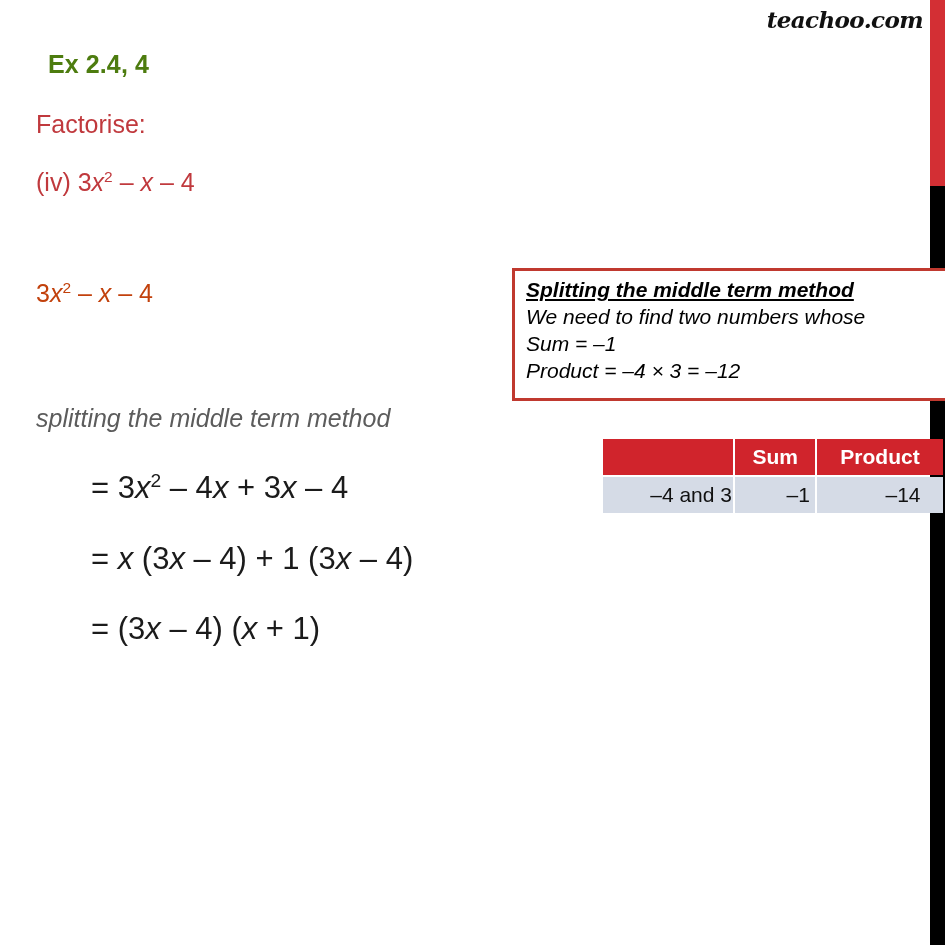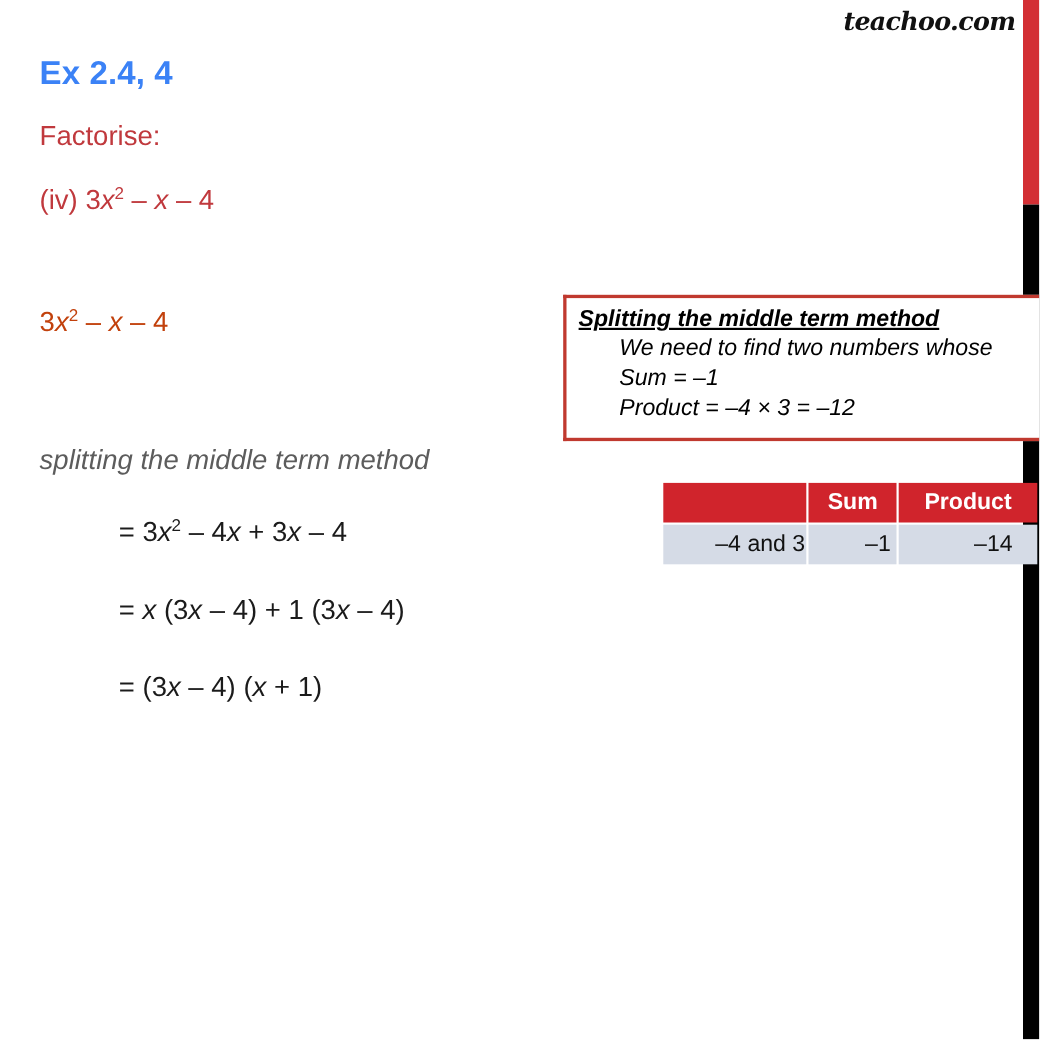--- a/index.html
+++ b/index.html
@@ -45,25 +45,25 @@
     font-style: italic;
     font-weight: bold;
     font-size: 23px;
     letter-spacing: -0.6px;
     color: #111111;
     white-space: nowrap;
   }
 
   .q-title {
     position: absolute;
-    left: 36px;
+    left: 48px;
     top: 50px;
-    font-size: 30px;
-    font-weight: bold;
-    color: #3b82f6;
+    font-size: 25px;
+    font-weight: bold;
+    color: #4d7c0f;
     letter-spacing: 0.1px;
   }
   .q-prompt {
     position: absolute;
     left: 36px;
     top: 110px;
     font-size: 25px;
     color: #c0393d;
   }
   .q-part {
@@ -88,22 +88,22 @@
     left: 36px;
     font-size: 25px;
     font-style: italic;
     color: #5c5c5c;
   }
   .note-line1 { top: 352px; }
   .note-line2 { top: 404px; }
 
   .step {
     position: absolute;
-    left: 108px;
-    font-size: 25px;
+    left: 91px;
+    font-size: 31px;
     color: #1b1b1b;
     white-space: nowrap;
   }
   .step-1 { top: 470px; }
   .step-2 { top: 541px; }
   .step-3 { top: 611px; }
 
   var, .ital { font-style: italic; }
   sup { font-size: 0.62em; vertical-align: super; line-height: 0; }
 
@@ -128,21 +128,20 @@
     color: #000000;
     line-height: 1.28;
     white-space: nowrap;
   }
   .info-line {
     font-size: 21px;
     font-style: italic;
     color: #000000;
     line-height: 1.28;
     white-space: nowrap;
-    margin-left: 37px;
   }
 
   
   .num-table {
     position: absolute;
     left: 601px;
     top: 437px;
     border-collapse: separate;
     border-spacing: 2px 2px;
     font-size: 21px;

